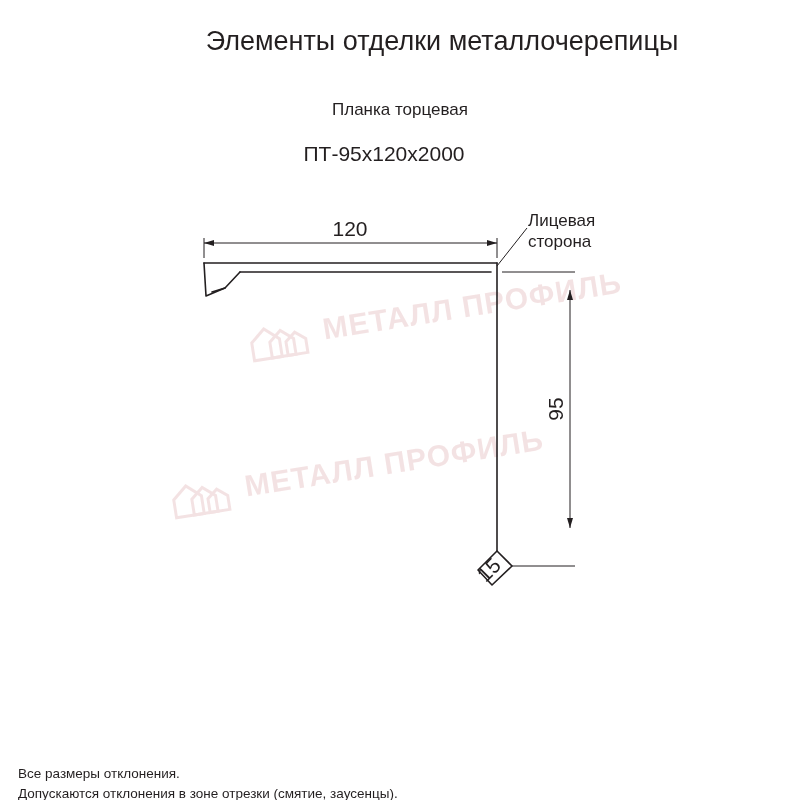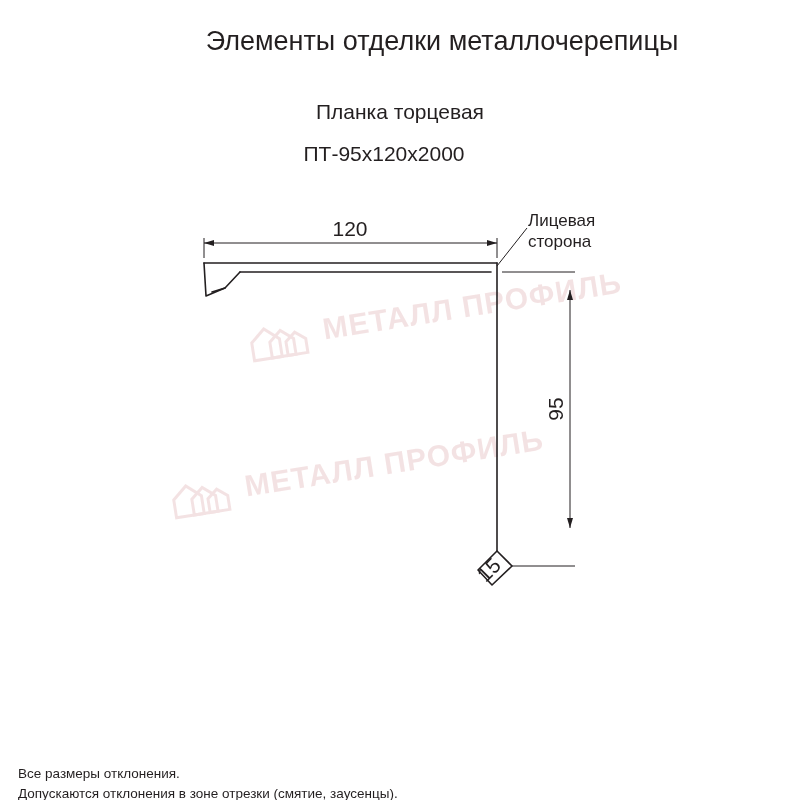--- a/index.html
+++ b/index.html
@@ -29,21 +29,21 @@
     font-weight: normal;
     letter-spacing: 0px;
     padding-left: 42px;
   }
   .subtitle {
     position: absolute;
     top: 100px;
     left: 0;
     width: 800px;
     text-align: center;
-    font-size: 21px;
+    font-size: 17px;
   }
   .code {
     position: absolute;
     top: 142px;
     left: 0;
     width: 768px;
     text-align: center;
     font-size: 21px;
   }
   .drawing {

